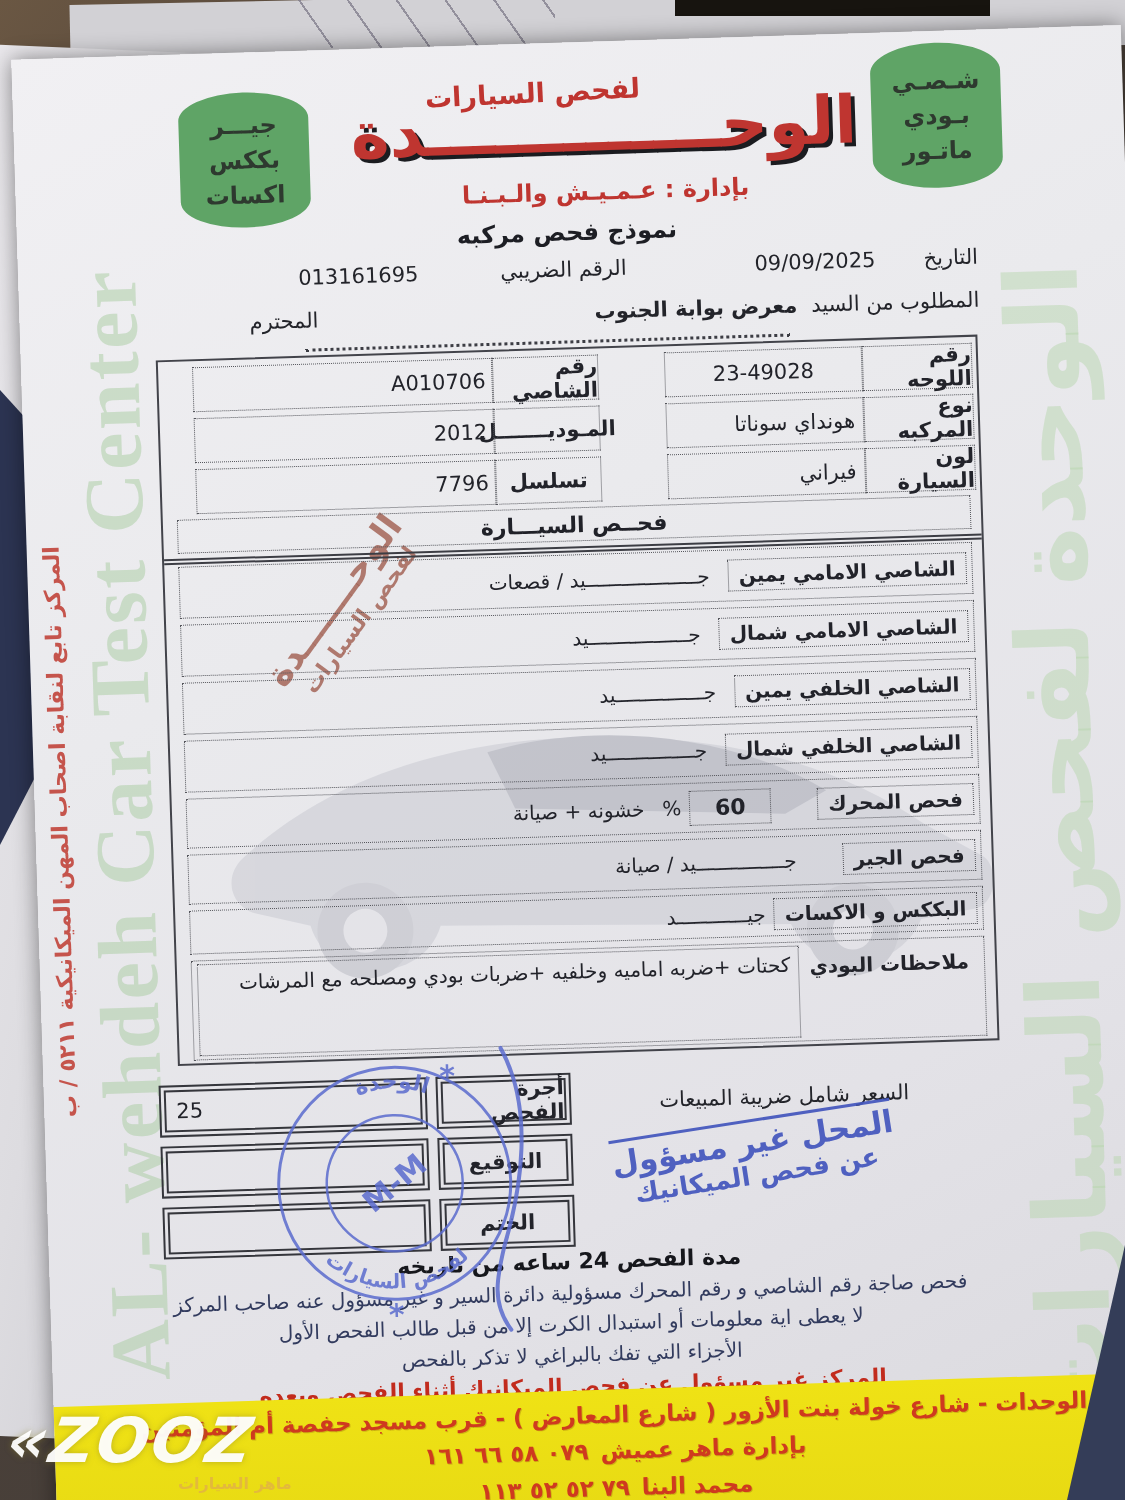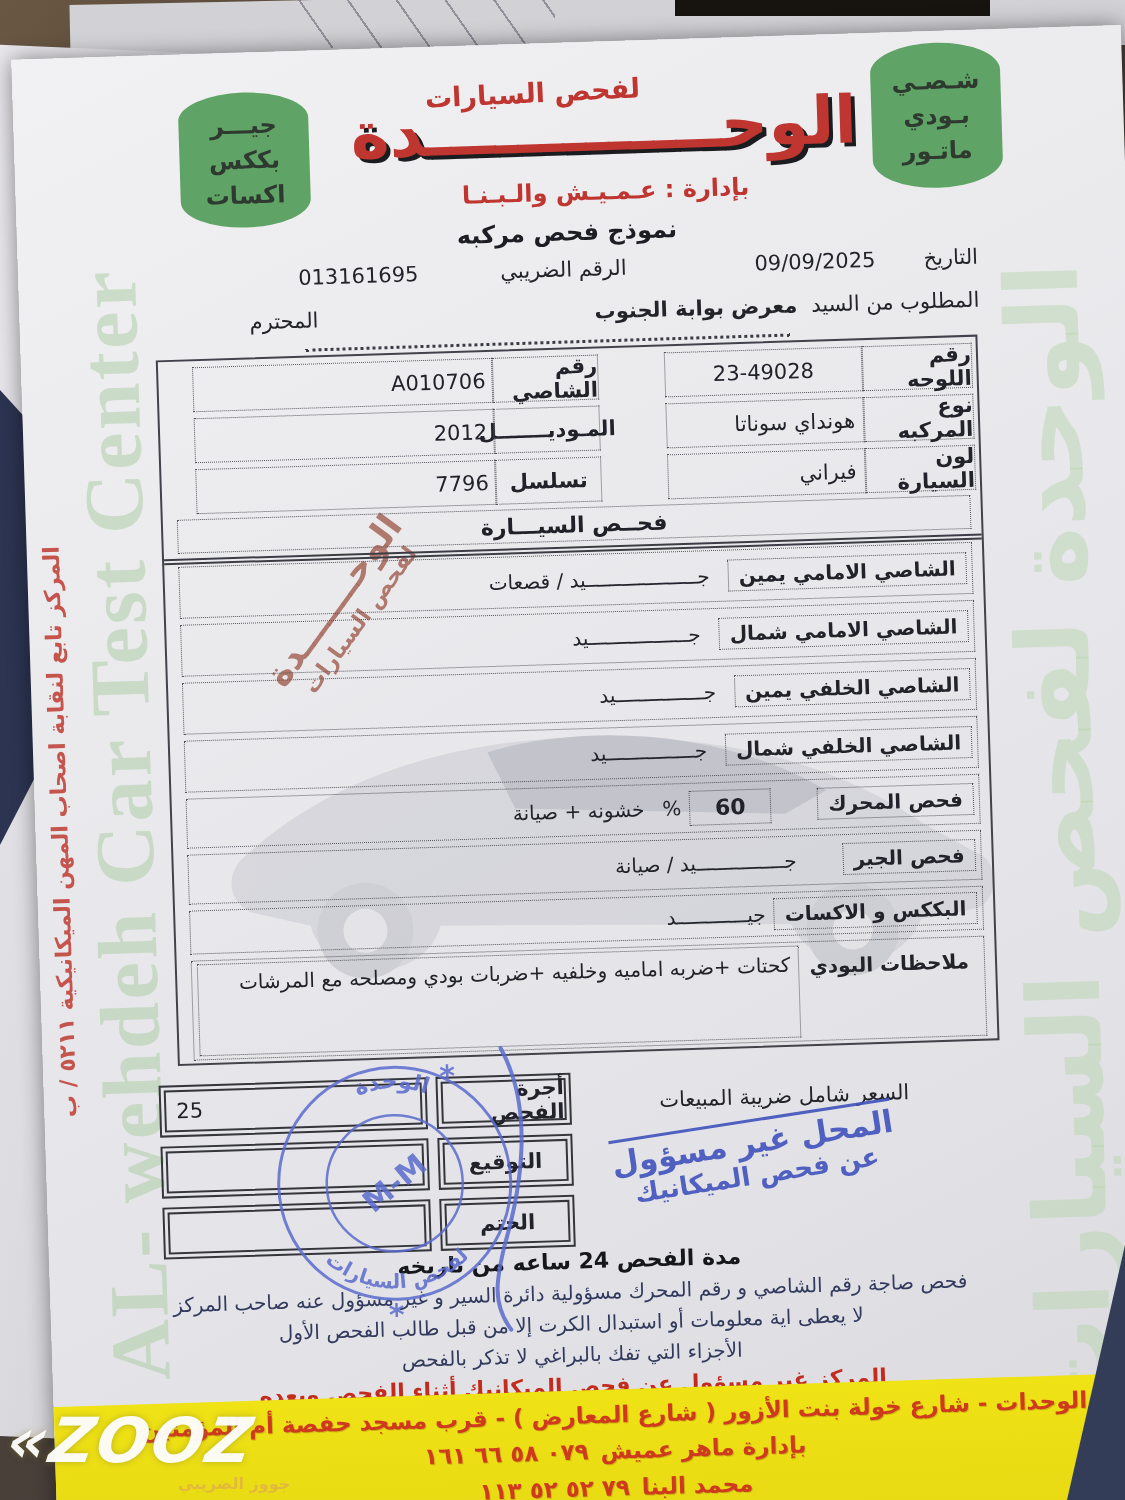--- a/index.html
+++ b/index.html
@@ -302,14 +302,14 @@
         <span>محمد البنا</span>
         <span class="phone">٧٩ ٥٢ ٥٢ ١١٣</span>
       </div>
     </div>
   </div>
 
   <div class="navy-wedge"></div>
   <div class="zooz">
     <span>«</span><span>ZOOZ</span>
   </div>
-  <div class="zooz-sub">جووز الضريبي</div>
+  <div class="zooz-sub">ماهر السيارات</div>
 </div>
 
 </body></html>

